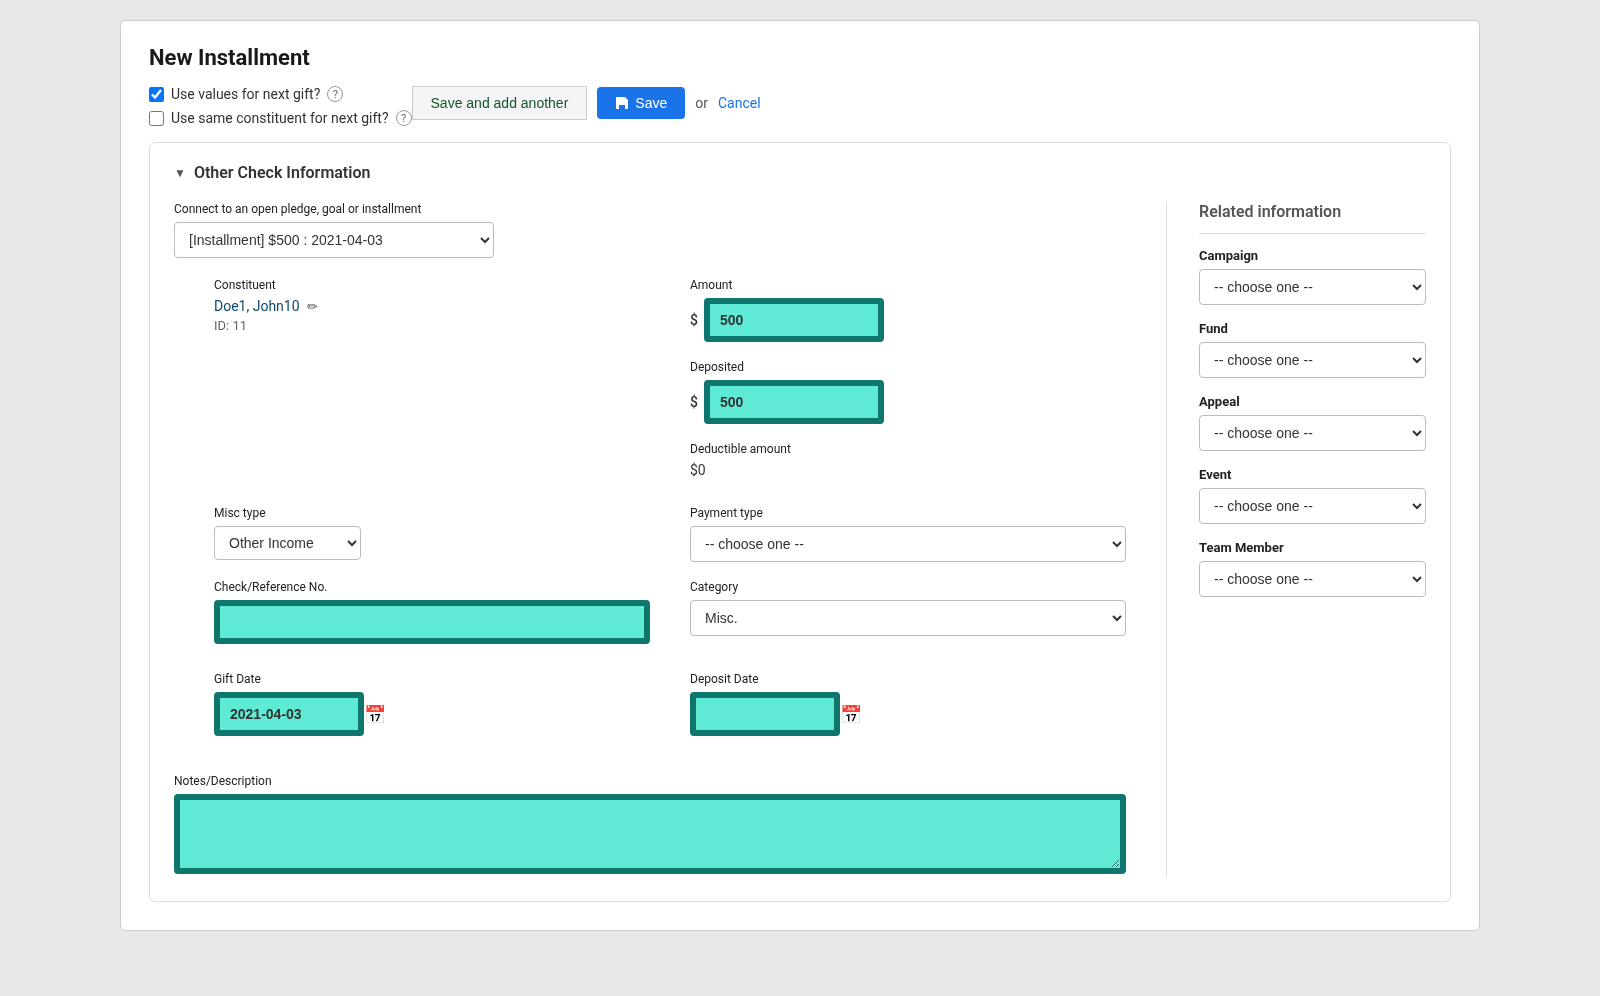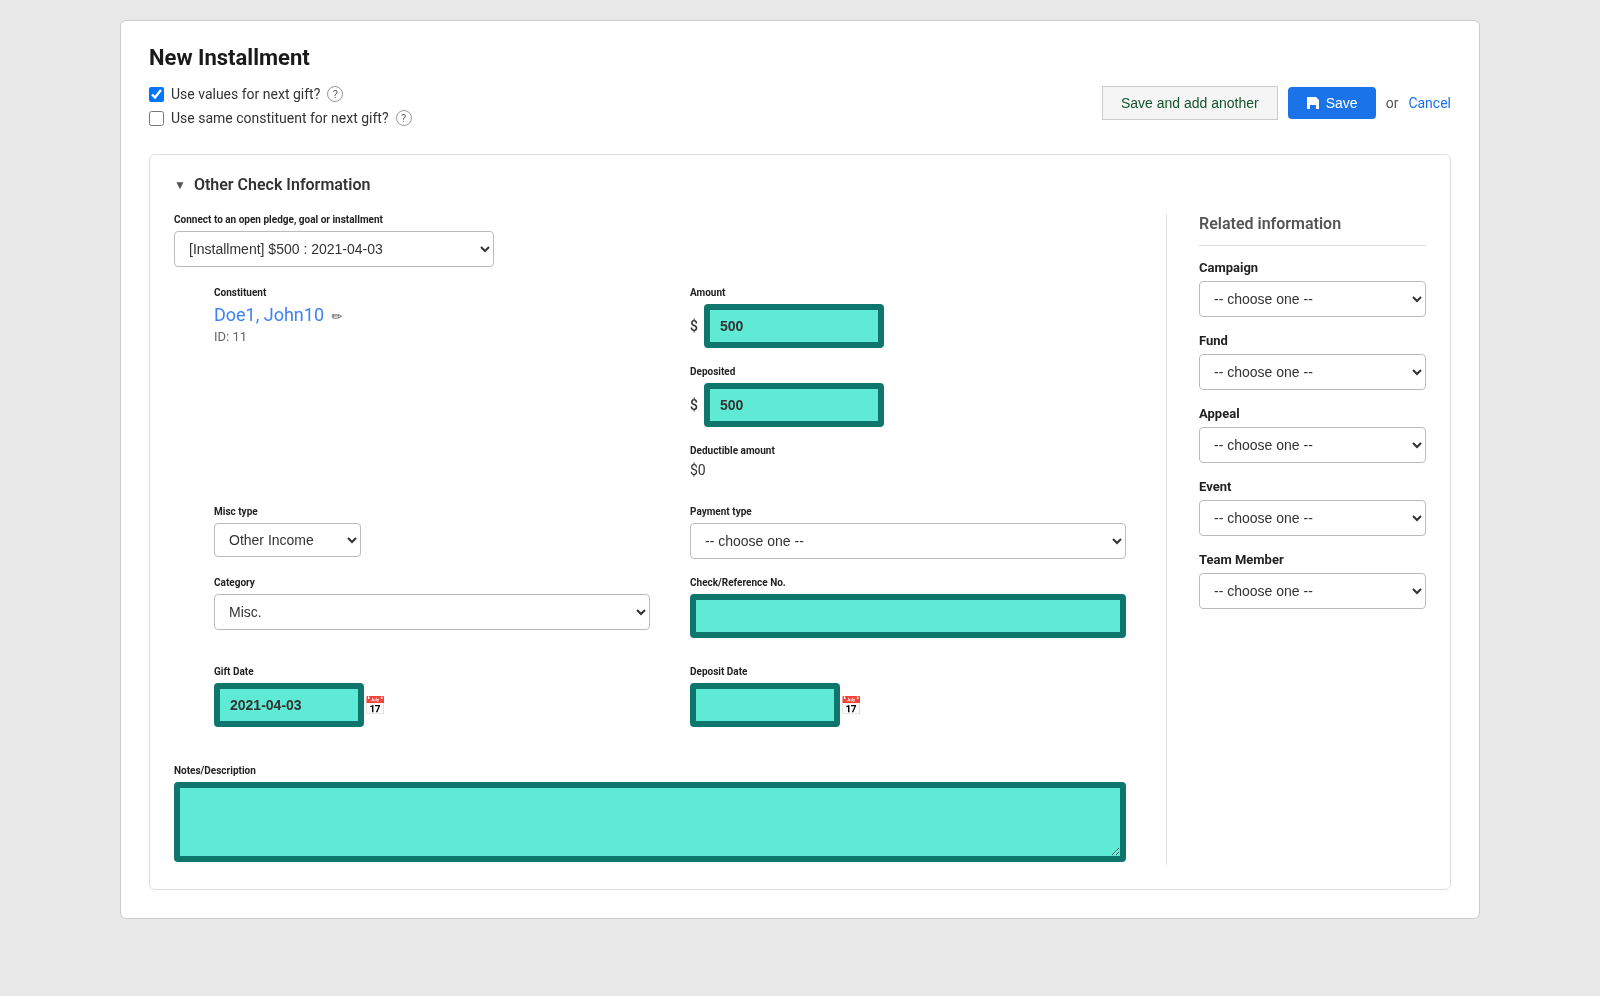--- a/index.html
+++ b/index.html
@@ -22,22 +22,21 @@
     }
     .page-title {
       font-size: 22px;
       font-weight: 700;
       color: #1a1a1a;
       margin-bottom: 16px;
     }
     .top-bar {
       display: flex;
       align-items: flex-start;
-      justify-content: space-between;
-      margin-bottom: 28px;
+      margin-bottom: 16px;
     }
     .checkboxes {
       display: flex;
       flex-direction: column;
       gap: 8px;
     }
     .checkbox-row {
       display: flex;
       align-items: center;
       gap: 7px;
@@ -125,22 +124,22 @@
     }
     .left-form {
       flex: 1;
     }
     .right-sidebar {
       width: 260px;
       border-left: 1px solid #e0e0e0;
       padding-left: 32px;
     }
     .field-label {
-      font-size: 10px;
-      font-weight: 700;
+      font-size: 12px;
+      font-weight: 400;
       color: #222;
       margin-bottom: 6px;
       display: block;
     }
     .form-row {
       margin-bottom: 18px;
     }
     .form-two-col {
       display: flex;
       gap: 40px;
@@ -185,23 +184,23 @@
     }
     .amount-input-wrapper input {
       width: 180px;
     }
     .deductible-text {
       font-size: 14px;
       color: #333;
       margin-top: 4px;
     }
     .constituent-name {
-      color: #3b82f6;
+      color: #0c4a6e;
       text-decoration: none;
-      font-size: 18px;
+      font-size: 14px;
       cursor: pointer;
     }
     .edit-icon {
       font-size: 13px;
       color: #555;
       margin-left: 4px;
       cursor: pointer;
     }
     .constituent-id {
       font-size: 13px;
@@ -368,34 +367,34 @@
                 <option>Check</option>
                 <option>Credit Card</option>
               </select>
             </div>
           </div>
         </div>
 
         <div class="form-two-col">
           <div class="form-col">
             <div class="form-row">
+              <label class="field-label">Check/Reference No.</label>
+              <input type="text" value="" style="">
+            </div>
+          </div>
+          <div class="form-col">
+            <div class="form-row">
               <label class="field-label">Category</label>
               <select>
                 <option>Misc.</option>
                 <option>General</option>
                 <option>Special</option>
               </select>
             </div>
           </div>
-          <div class="form-col">
-            <div class="form-row">
-              <label class="field-label">Check/Reference No.</label>
-              <input type="text" value="" style="">
-            </div>
-          </div>
         </div>
 
         <div class="form-two-col" style="margin-top: 10px;">
           <div class="form-col">
             <div class="form-row">
               <label class="field-label">Gift Date</label>
               <div class="date-input-wrapper">
                 <input type="text" value="2021-04-03" style="width: 150px;">
                 <span class="calendar-icon">📅</span>
               </div>

